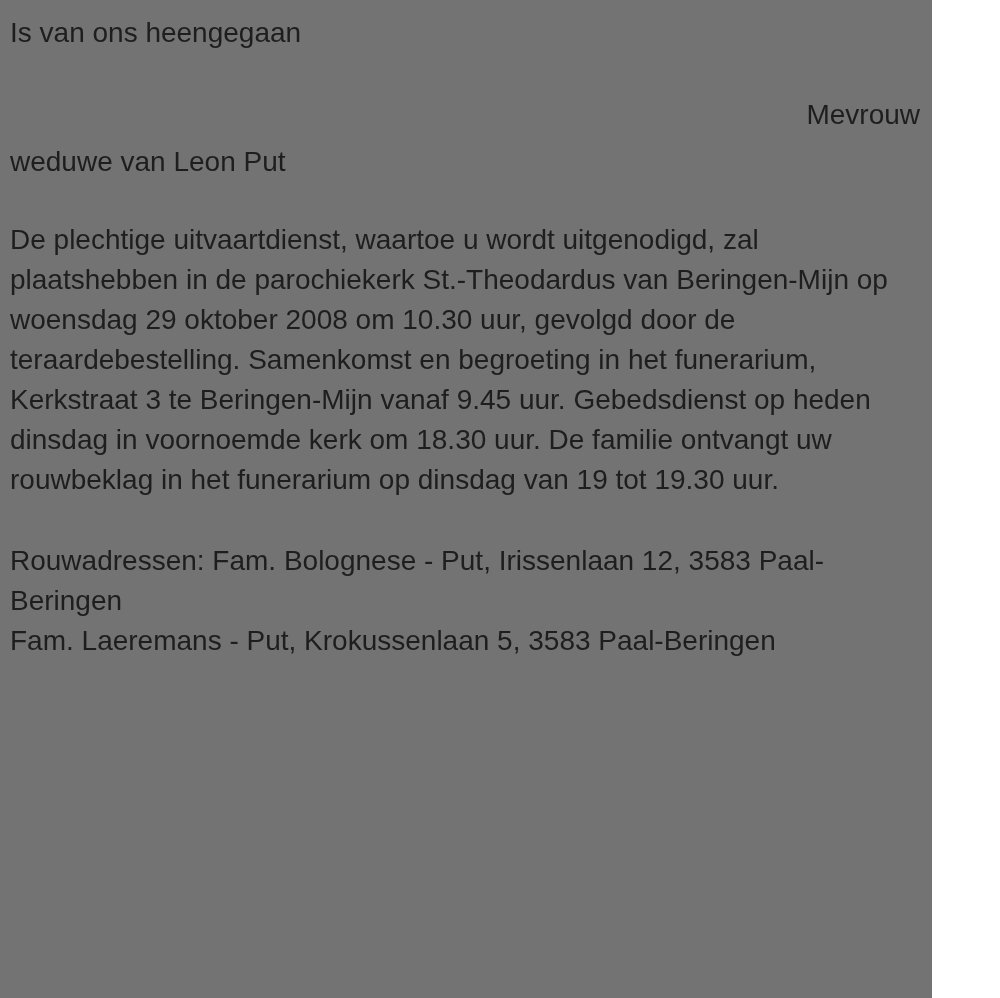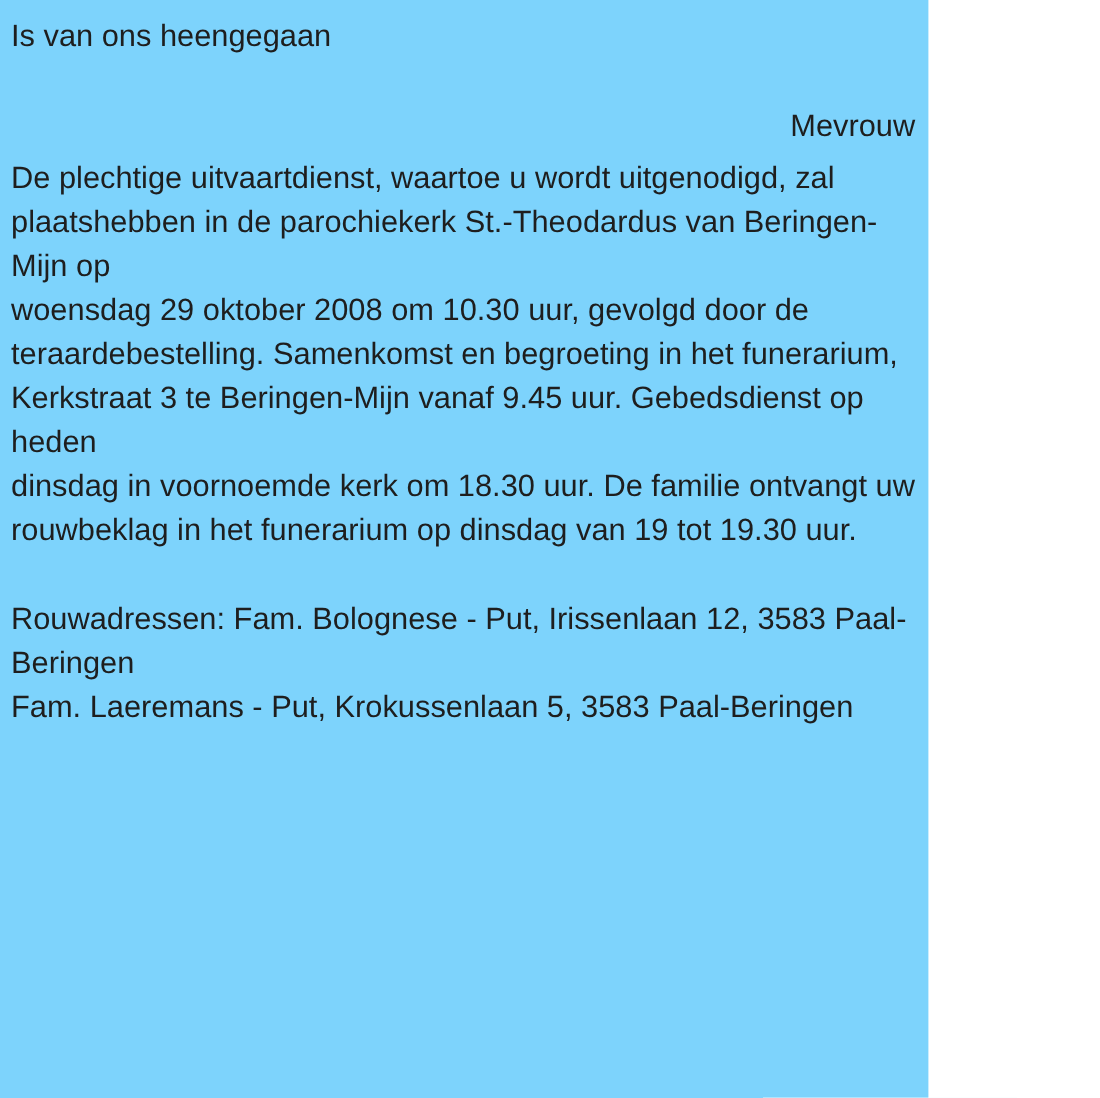--- a/index.html
+++ b/index.html
@@ -9,24 +9,24 @@
   }
   body {
     width: 1000px;
     height: 998px;
     overflow: hidden;
     font-family: "Liberation Sans", "DejaVu Sans", sans-serif;
     color: #1e1e1e;
   }
   .page {
     box-sizing: border-box;
-    width: 844px;
+    width: 932px;
     height: 998px;
     padding: 13px 12px 0 10px;
-    background: #7dd3fc;
+    background: #737373;
   }
   .page p {
     margin: 0;
     font-size: 28px;
     line-height: 40px;
     white-space: pre-line;
     letter-spacing: 0px;
   }
   p.intro        { margin-bottom: 42px; }
   p.salutation   { margin-bottom: 7px; text-align: right;  }
@@ -40,20 +40,21 @@
 </style>
 </head>
 <body>
 
 <div class="page">
   <p class="intro">Is van ons heengegaan</p>
 
   <p class="salutation">Mevrouw</p>
 
 
+  <p class="relation">weduwe van Leon Put</p>
 
 
 
   <p class="service-info">De plechtige uitvaartdienst, waartoe u wordt uitgenodigd, zal
 plaatshebben in de parochiekerk St.-Theodardus van Beringen-Mijn op
 woensdag 29 oktober 2008 om 10.30 uur, gevolgd door de
 teraardebestelling. Samenkomst en begroeting in het funerarium,
 Kerkstraat 3 te Beringen-Mijn vanaf 9.45 uur. Gebedsdienst op heden
 dinsdag in voornoemde kerk om 18.30 uur. De familie ontvangt uw
 rouwbeklag in het funerarium op dinsdag van 19 tot 19.30 uur.</p>

